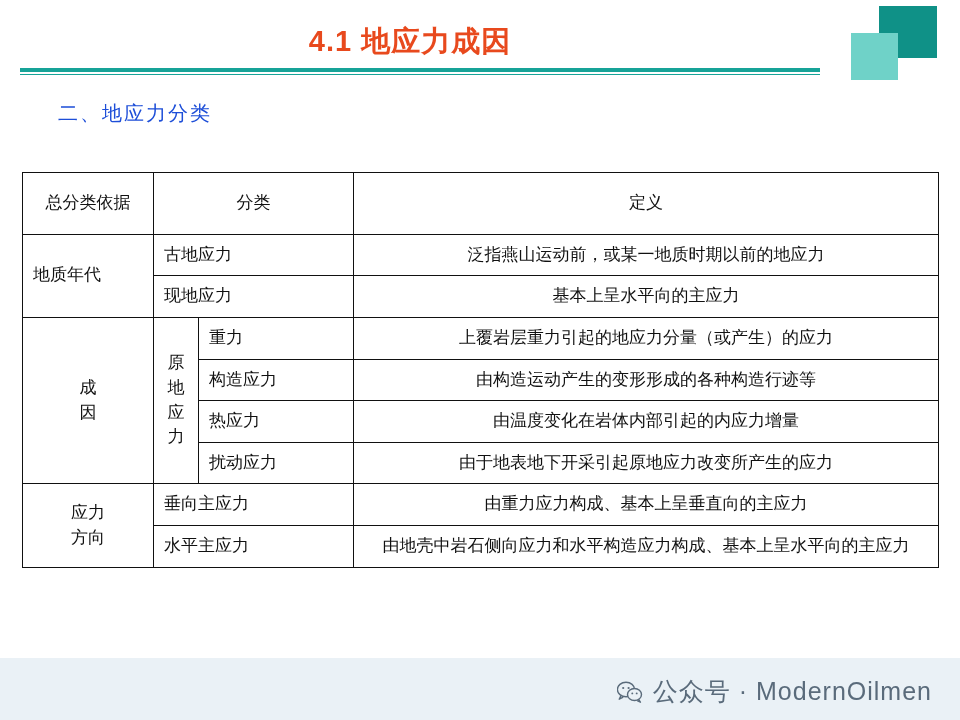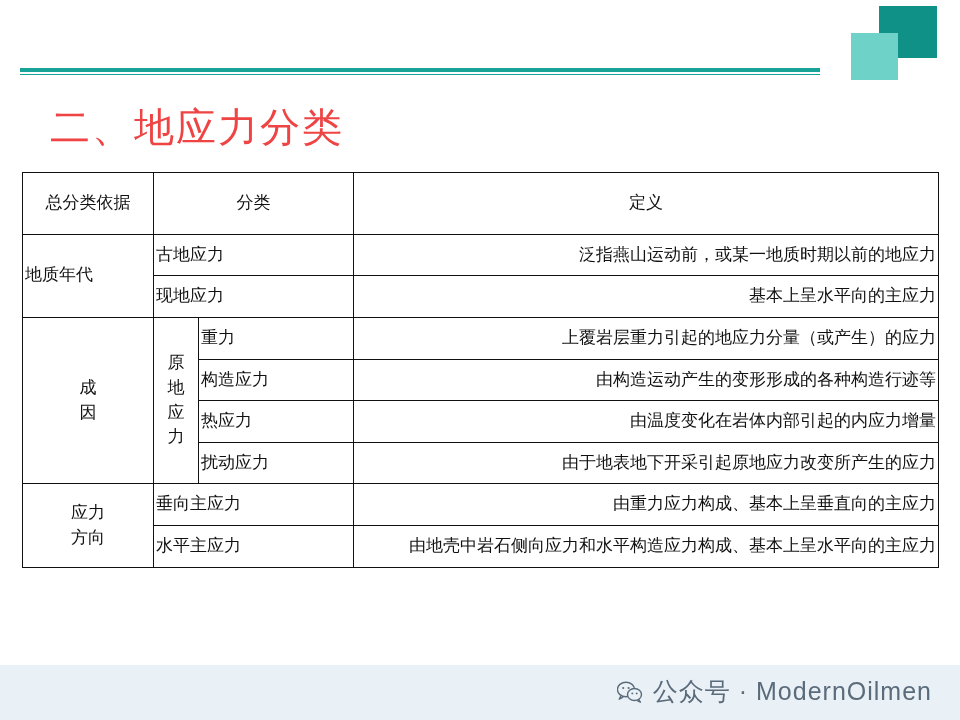--- a/index.html
+++ b/index.html
@@ -63,58 +63,58 @@
     left: 851px;
     top: 33px;
     width: 47px;
     height: 47px;
     background: #6fd2c8;
   }
 
   
   .section-heading {
     position: absolute;
-    left: 50px;
+    left: 58px;
     top: 100px;
-    font-size: 40px;
-    color: #ef4444;
+    font-size: 20px;
+    color: #1d4ed8;
     letter-spacing: 2px;
   }
 
   
   .table-wrap {
     position: absolute;
     left: 22px;
     top: 172px;
     width: 916px;
   }
   table.cls-table {
     border-collapse: collapse;
     width: 916px;
     table-layout: fixed;
   }
   table.cls-table td {
     border: 1px solid #111111;
     font-size: 17px;
     color: #111111;
-    padding: 8px 2px;
+    padding: 8px 10px;
     vertical-align: middle;
     line-height: 1.45;
   }
   .c-head {
     text-align: center;
     font-size: 17px;
     padding-top: 18px !important;
     padding-bottom: 18px !important;
   }
   .c-center {
     text-align: left;
   }
   .c-left {
-    text-align: right;
+    text-align: center;
   }
   .col-a { width: 131px; }
   .col-b { width: 45px; }
   .col-c { width: 155px; }
   .col-d { width: 585px; }
 
   .vert-label {
     text-align: center;
     padding: 6px 2px !important;
     font-size: 17px;
@@ -129,21 +129,21 @@
     line-height: 1.35;
   }
   .stacked span { display: block; }
 
   
   .footer-bar {
     position: absolute;
     left: 0;
     bottom: 0;
     width: 960px;
-    height: 55px;
+    height: 62px;
     background: #eaf1f6;
   }
   .footer-content {
     position: absolute;
     right: 28px;
     bottom: 12px;
     display: flex;
     align-items: center;
     gap: 10px;
   }
@@ -157,20 +157,21 @@
     font-size: 25px;
     color: #5a6b7b;
     letter-spacing: 1px;
     font-weight: 500;
   }
 </style>
 </head>
 <body>
 
 <div class="slide-header">
+  <div class="header-title">4.1 地应力成因</div>
   <div class="header-rule"></div>
   <div class="header-rule-thin"></div>
   <div class="deco-square-dark"></div>
   <div class="deco-square-light"></div>
 </div>
 
 <div class="section-heading">二、地应力分类</div>
 
 <div class="table-wrap">
   <table class="cls-table">

